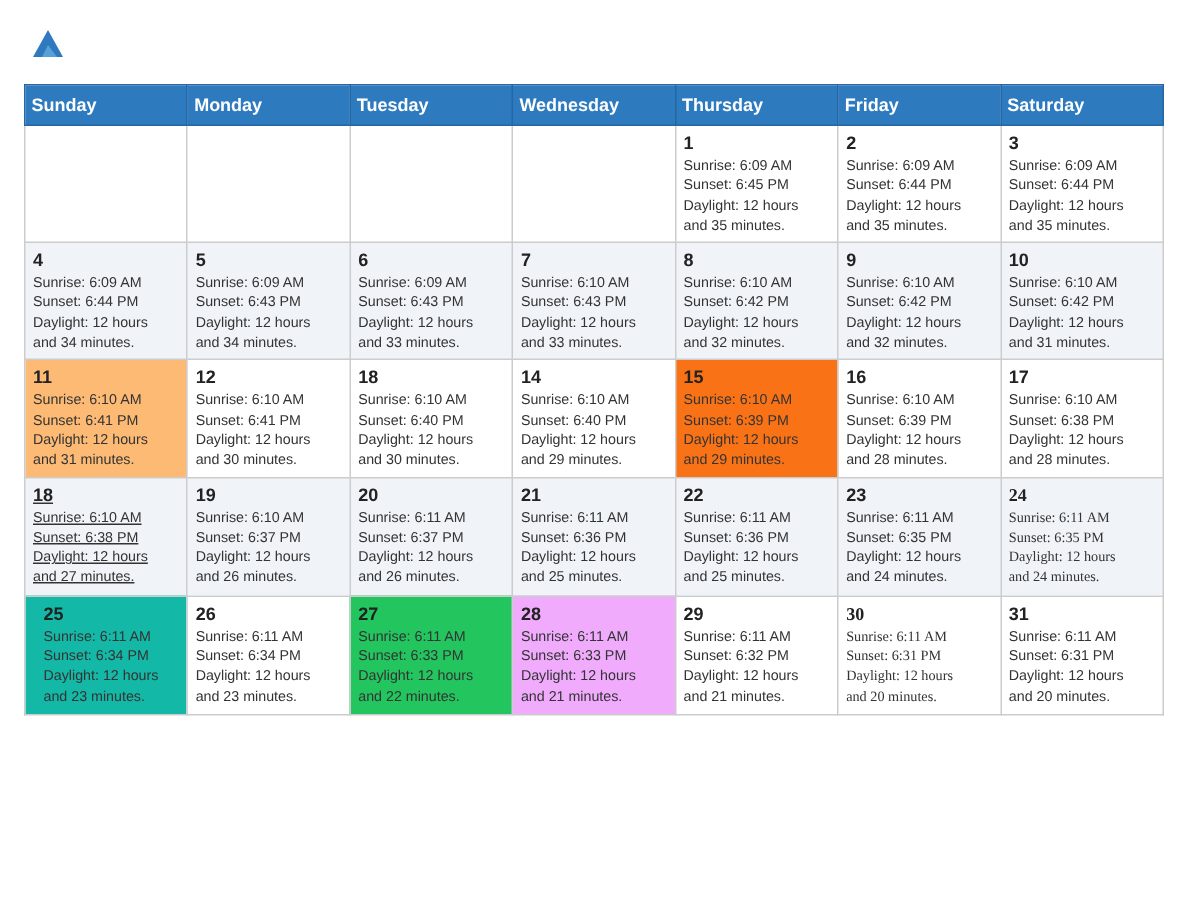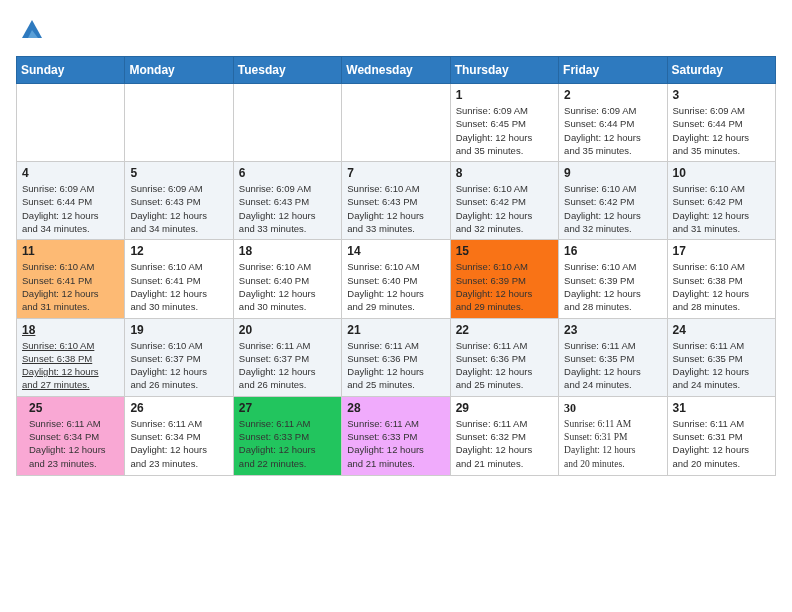--- a/index.html
+++ b/index.html
@@ -286,30 +286,30 @@
 Daylight: 12 hours
 and 25 minutes.</div>
         </td>
         <td style="background: rgb(240, 244, 248);">
           <span class="day-number">23</span>
           <div class="day-info" style="white-space: pre-line;">Sunrise: 6:11 AM
 Sunset: 6:35 PM
 Daylight: 12 hours
 and 24 minutes.</div>
         </td>
-        <td style="background: rgb(240, 244, 248);">
+        <td style="background: rgb(240, 244, 248); font-family: Liberation Serif, serif;">
           <span class="day-number">24</span>
           <div class="day-info" style="white-space: pre-line;">Sunrise: 6:11 AM
 Sunset: 6:35 PM
 Daylight: 12 hours
 and 24 minutes.</div>
         </td>
       </tr>
       <tr>
-        <td style="background: #f9a8d4; padding-left: 12px;">
+        <td style="background: #14b8a6; padding-left: 12px;">
           <span class="day-number">25</span>
           <div class="day-info" style="white-space: pre-line;">Sunrise: 6:11 AM
 Sunset: 6:34 PM
 Daylight: 12 hours
 and 23 minutes.</div>
         </td>
         <td style="background: rgb(255, 255, 255);">
           <span class="day-number">26</span>
           <div class="day-info" style="white-space: pre-line;">Sunrise: 6:11 AM
 Sunset: 6:34 PM

